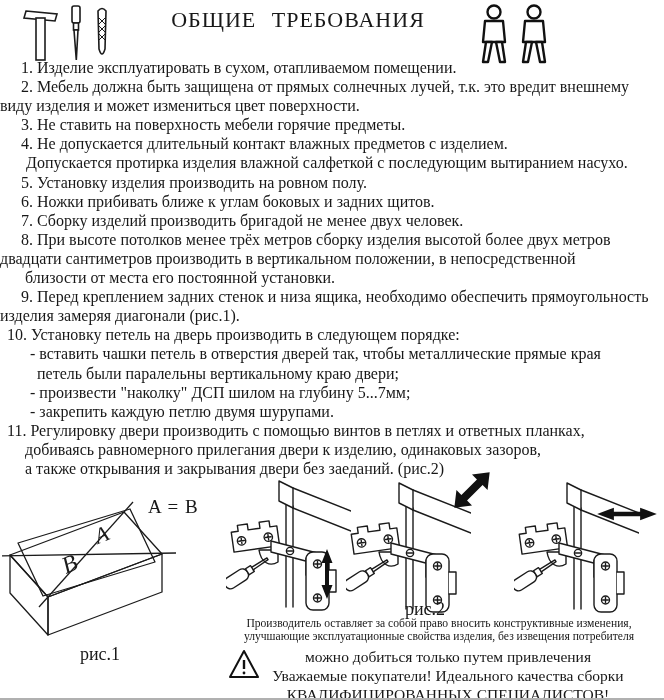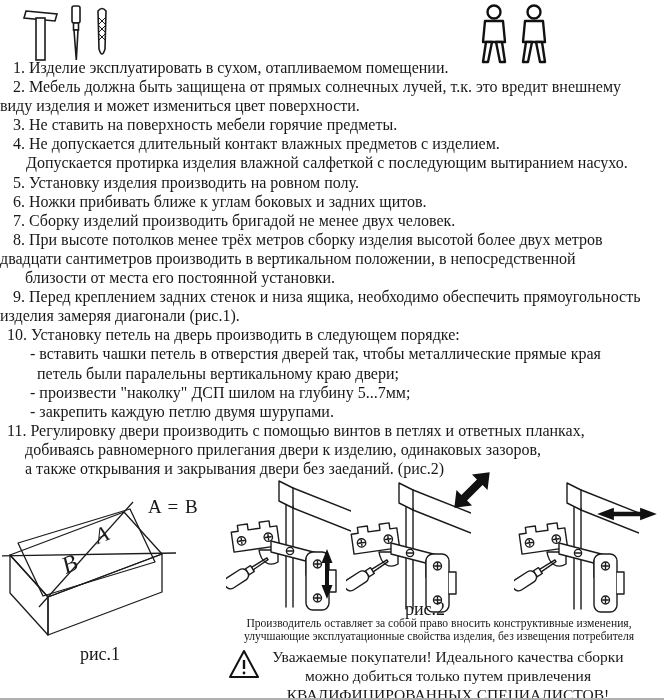--- a/index.html
+++ b/index.html
@@ -6,21 +6,21 @@
   .page{position:relative;width:664px;height:700px;background:#fff;overflow:hidden;
         font-family:"Liberation Serif",serif;color:#181818;
         border-bottom:2px solid #b0b0b0;box-sizing:border-box;}
   .abs{position:absolute;}
   
   .title{left:0;top:7px;width:596px;text-align:center;font-size:22px;
          letter-spacing:1px;word-spacing:9px;white-space:nowrap;}
   
   .list{left:0;top:58px;width:664px;font-size:16px;}
   .ln{height:19.1px;line-height:19.1px;white-space:nowrap;overflow:hidden;}
-  .r1{padding-left:13px;}   
+  .r1{padding-left:21px;}   
   .r2{padding-left:7px;}    
   .c {}   
   .c2{padding-left:26px;}   
   .c3{padding-left:25px;}   
   .s {padding-left:30px;}   
   .sc{padding-left:37px;}   
   
   .fig1cap{left:50px;top:644px;width:100px;text-align:center;font-size:18px;}
   .fig2cap{left:390px;top:599px;width:70px;text-align:center;font-size:18px;}
   .aeqb{left:148px;top:496px;font-size:19px;letter-spacing:1px;white-space:nowrap;}
@@ -92,20 +92,21 @@
         <rect x="51.5" y="19" width="5" height="7"></rect>
         <polygon points="52,26 56,26 54.3,56"></polygon>
       </g>
       <g>
         <path d="M76 7 q4 -5 8 0 l-1 38 q-3 10 -6 0 Z"></path>
         <path d="M77 14 l6 6 M77 22 l6 6 M77 30 l6 6 M83 14 l-6 6 M83 22 l-6 6 M83 30 l-6 6" fill="none" stroke-width="1"></path>
       </g>
     </svg>
   </div>
 
+  <div class="abs title">ОБЩИЕ  ТРЕБОВАНИЯ</div>
 
   <div class="abs" style="left:478px;top:4px">
     <svg width="84" height="60" viewBox="0 0 84 60" stroke="#111" fill="#fff" stroke-width="2.4" stroke-linejoin="round">
       <g>
         <circle cx="16" cy="8" r="6.5"></circle>
         <polygon points="7,17 25,17 27,38 5,38"></polygon>
         <polygon points="8,38 14,38 10,58 5,58"></polygon>
         <polygon points="18,38 24,38 27,58 22,58"></polygon>
       </g>
       <g transform="translate(40 0)">
@@ -206,18 +207,18 @@
   </div>
 
   <div class="abs" style="left:228px;top:649px">
     <svg width="32" height="31" viewBox="0 0 32 31" stroke="#111" fill="none" stroke-width="2" stroke-linejoin="round">
       <polygon points="16,2 30,28 2,28"></polygon>
       <path d="M16 11 v9" stroke-width="2.4"></path>
       <circle cx="16" cy="24" r="1.4" fill="#111" stroke="none"></circle>
     </svg>
   </div>
   <div class="abs warning">
+    <div>можно добиться только путем привлечения</div>
     <div>Уважаемые покупатели! Идеального качества сборки</div>
-    <div>можно добиться только путем привлечения</div>
     <div>КВАЛИФИЦИРОВАННЫХ СПЕЦИАЛИСТОВ!</div>
   </div>
 
 </div>
 
 </body></html>

